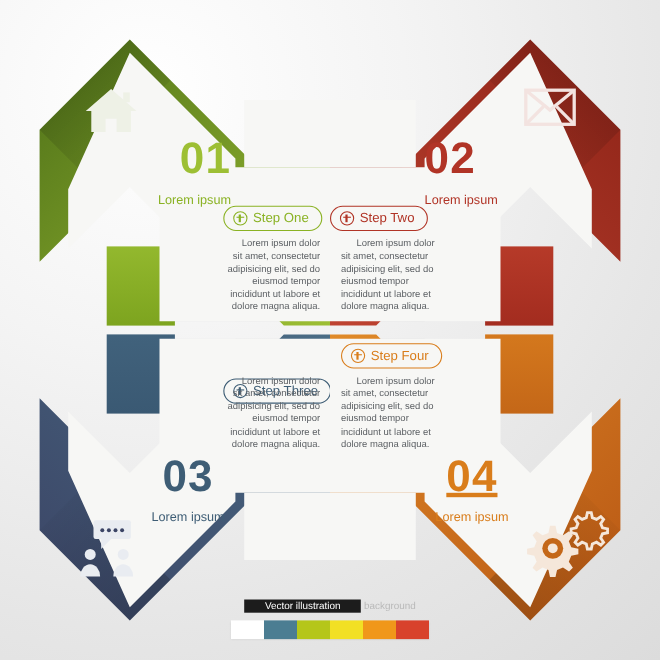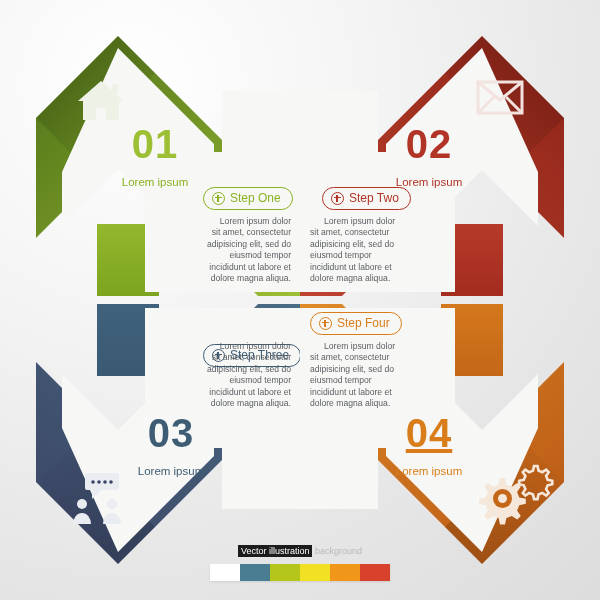--- a/index.html
+++ b/index.html
@@ -59,21 +59,21 @@
   .c-red{color:#b13426;}
   .c-blue{color:#3e5d75;}
   .c-orange{color:#d97d1b;}
 
   
   #footer{position:absolute;left:0;right:0;bottom:0;height:58px;}
   #caption{
     position:absolute;left:0;right:0;top:4px;
     text-align:center;font-size:9px;color:#b9b9b9;
   }
-  #caption .hl{background:#1c1c1c;color:#ffffff;padding:1px 3px;}
+  #caption .hl{background:#1c1c1c;color:#ffffff;padding:1px 19px;}
   #swatches{
     position:absolute;left:50%;transform:translateX(-50%);
     top:22px;display:flex;height:17px;width:180px;
     box-shadow:0 1px 2px rgba(0,0,0,.10);
   }
   #swatches div{flex:1 1 auto;height:100%;}
 </style>
 </head>
 <body>
 
@@ -108,21 +108,21 @@
       <path d="M 145 152 L 300 152 L 300 292 L 145 292 Z" fill="#f7f7f5"></path>
       <path d="M 222 91 L 300 91 L 300 152 L 222 152 Z" fill="#f7f7f5"></path>
 
       <path d="M 118 48 L 214 144 L 214 292 L 160 292 L 160 212 L 118 170 L 62 226 L 62 172 Z" fill="#f7f7f5"></path>
 
       <g fill="#eef1e6">
         <path d="M101 81 L124 101 L119 101 L119 120 L106 120 L106 108 L96 108 L96 120 L83 120 L83 101 L78 101 Z"></path>
         <rect x="112" y="84" width="6" height="9"></rect>
       </g>
     </svg>
-    <div class="panel" style="left:112px;top:124px;width:86px;text-align:center;">
+    <div class="panel" style="left:124px;top:124px;width:86px;text-align:right;">
       <div class="num c-green-n" style="color: rgb(157, 191, 52);">01</div>
       <div class="sub c-green" style="color: rgb(138, 178, 35);">Lorem ipsum</div>
     </div>
     <div class="panel" style="left:203px;top:187px;">
       <span class="pill c-green" style="color: rgb(138, 178, 35); border-color: rgb(138, 178, 35);">
         <span class="plus"></span>
         <span>Step One</span>
       </span>
     </div>
     <div class="panel body ta-r" style="left:203px;top:216px;">Lorem ipsum dolor sit amet, consectetur adipisicing elit, sed do eiusmod tempor incididunt ut labore et dolore magna aliqua.</div>
@@ -152,25 +152,25 @@
       <path d="M 0 152 L 155 152 L 155 292 L 0 292 Z" fill="#f7f7f5"></path>
       <path d="M 0 91 L 78 91 L 78 152 L 0 152 Z" fill="#f7f7f5"></path>
       <path d="M 182 48 L 86 144 L 86 292 L 140 292 L 140 212 L 182 170 L 238 226 L 238 172 Z" fill="#f7f7f5"></path>
 
       <g fill="none" stroke="#f3e3e0" stroke-width="3">
         <rect x="178" y="82" width="44" height="31"></rect>
         <path d="M178 82 L200 100 L222 82"></path>
         <path d="M178 113 L194 97 M222 113 L206 97"></path>
       </g>
     </svg>
-    <div class="panel" style="left:86px;top:124px;width:86px;text-align:center;">
+    <div class="panel" style="left:86px;top:124px;width:86px;text-align:left;">
       <div class="num c-red" style="color: rgb(177, 52, 38);">02</div>
       <div class="sub c-red" style="color: rgb(177, 52, 38);">Lorem ipsum</div>
     </div>
-    <div class="panel" style="left:22px;top:187px;">
+    <div class="panel" style="left:0;top:187px;">
       <span class="pill c-red" style="color: rgb(177, 52, 38); border-color: rgb(177, 52, 38);">
         <span class="plus"></span>
         <span>Step Two</span>
       </span>
     </div>
     <div class="panel body ta-l" style="left:10px;top:216px;">Lorem ipsum dolor sit amet, consectetur adipisicing elit, sed do eiusmod tempor incididunt ut labore et dolore magna aliqua.</div>
   </div>
 
   <div class="quad" id="q3">
     <svg viewBox="0 0 300 300">

